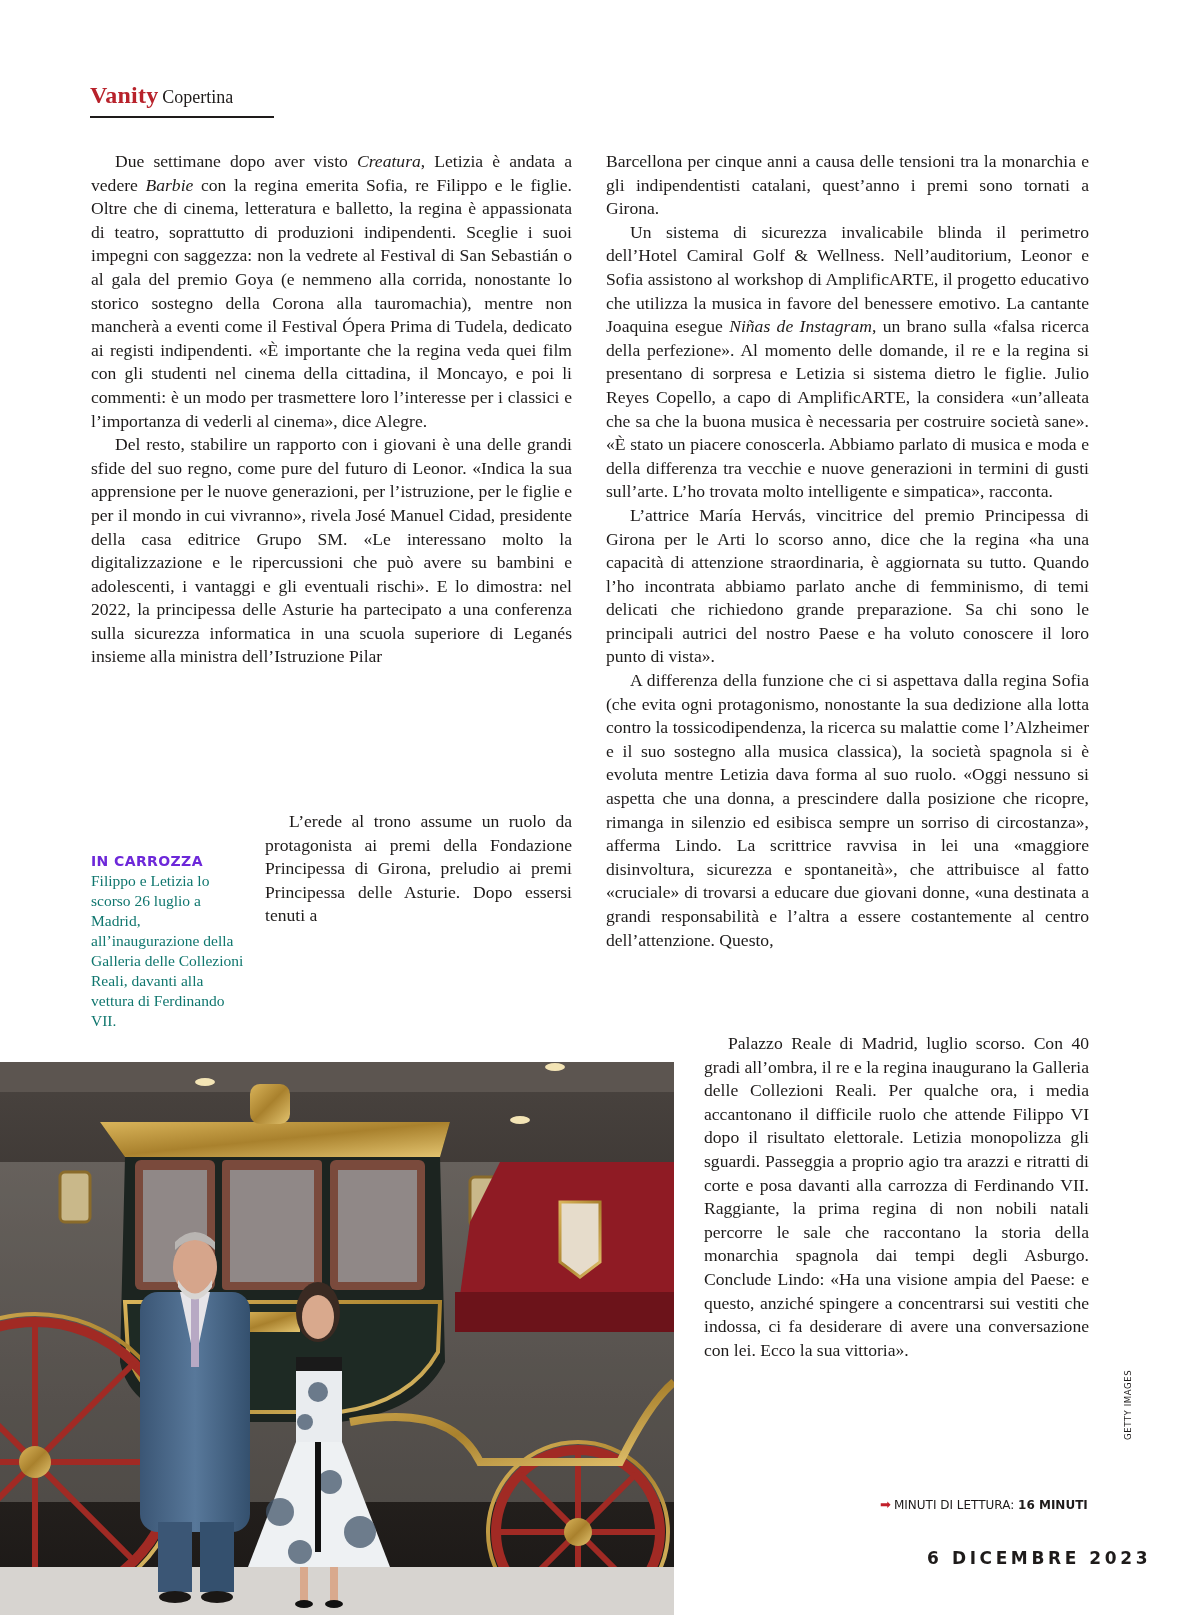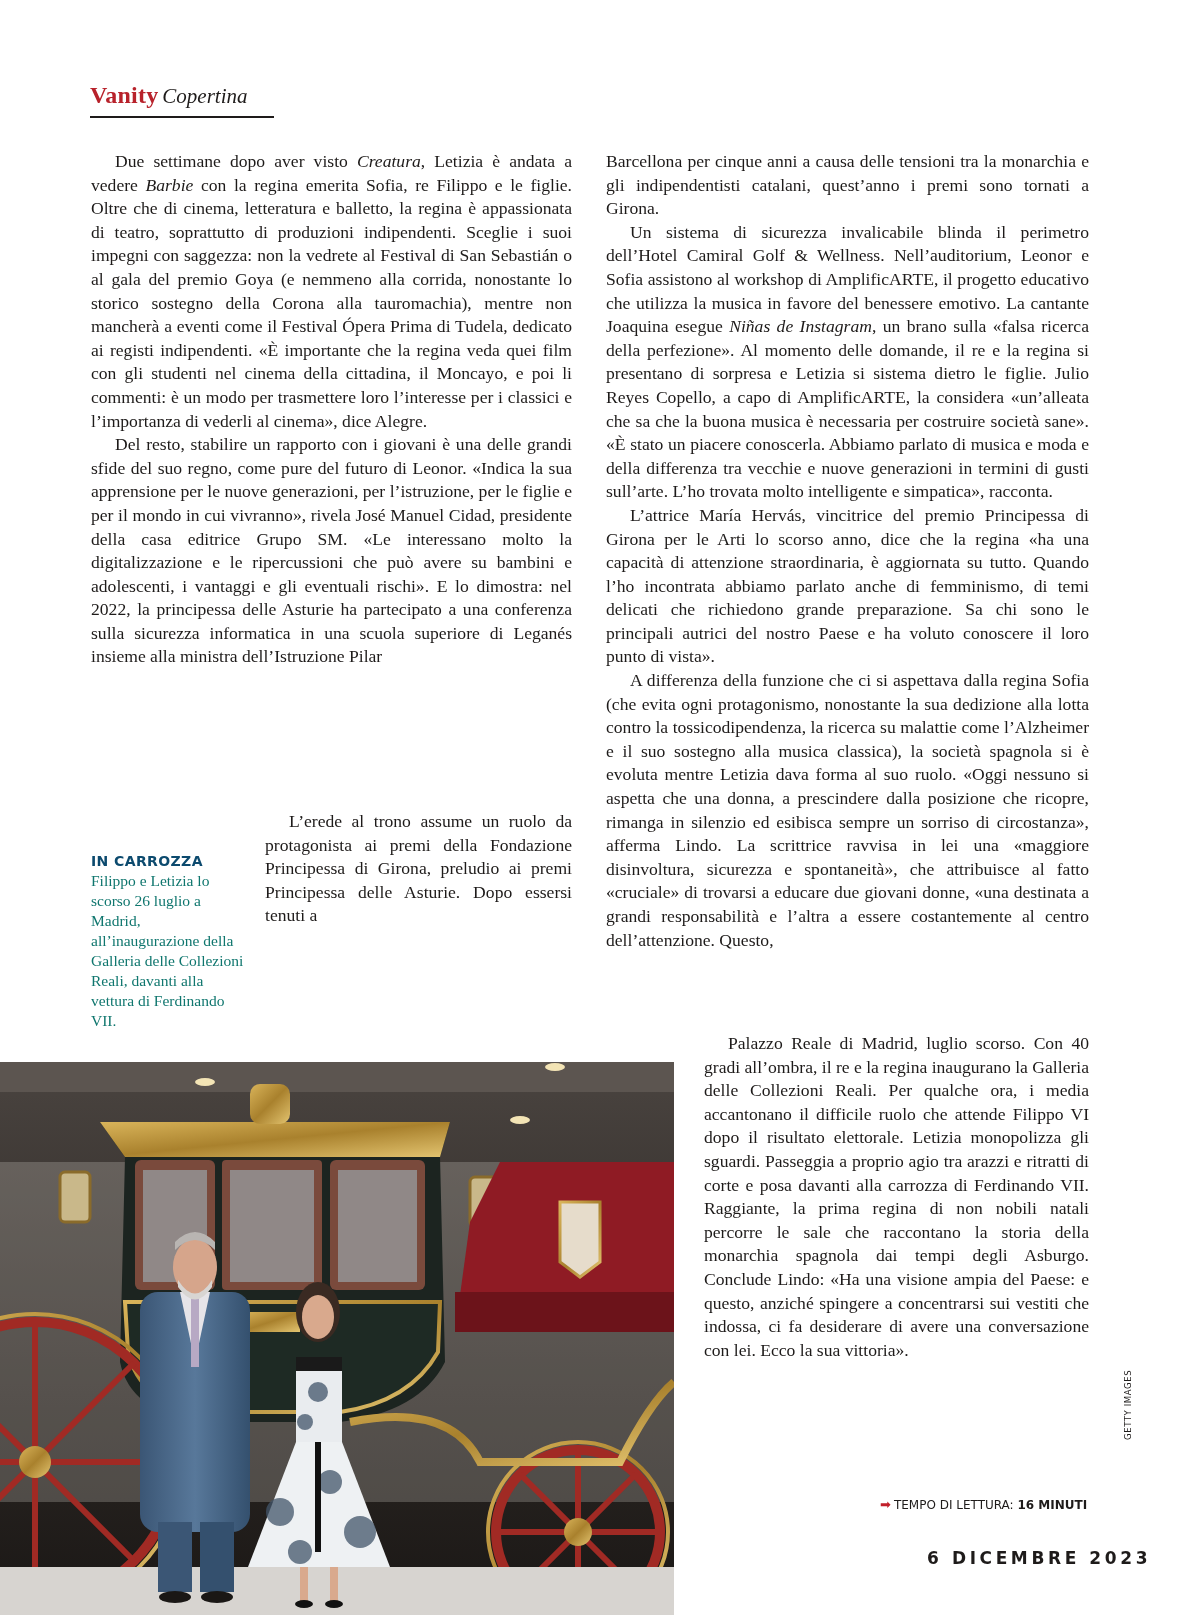--- a/index.html
+++ b/index.html
@@ -1,34 +1,34 @@
 <!DOCTYPE html>
 <html><head>
 <meta charset="utf-8">
 <style>
   html, body { margin: 0; padding: 0; background: #ffffff; }
   body { width: 1190px; height: 1615px; position: relative; overflow: hidden; font-family: "Liberation Serif", "DejaVu Serif", serif; color: #1e1b1a; }
 
   .header { position: absolute; left: 90px; top: 82px; width: 184px; height: 36px; }
   .header .brand { font-family: "Liberation Serif", serif; font-weight: bold; font-size: 24px; color: #b8222b; letter-spacing: 0.2px; }
-  .header .section { font-family: "Liberation Serif", serif; font-style: italic; font-size: 21px; color: #1e1b1a; margin-left: 4px; }
+  .header .section { font-family: "Liberation Serif", serif; font-size: 18px; color: #1e1b1a; margin-left: 4px; }
   .header .rule { position: absolute; left: 0; top: 34px; width: 184px; height: 1.5px; background: #1e1b1a; }
 
   .col { position: absolute; font-size: 17.6px; line-height: 23.6px; text-align: justify; hyphens: manual; }
   .col p { margin: 0; }
   .col p.indent { text-indent: 24px; }
   .col em { font-style: italic; }
 
   #col1 { left: 91px; top: 150px; width: 481px; }
   #col1b { left: 265px; top: 810px; width: 307px; }
   #col2 { left: 606px; top: 150px; width: 483px; }
   #col2b { left: 704px; top: 1032px; width: 385px; }
 
   .caption { position: absolute; left: 91px; top: 853px; width: 155px; }
-  .caption .cap-title { font-family: "DejaVu Sans", sans-serif; font-weight: bold; font-size: 14px; color: #0c4a6e; letter-spacing: 0.4px; margin-bottom: 2px; }
+  .caption .cap-title { font-family: "DejaVu Sans", sans-serif; font-weight: bold; font-size: 14px; color: #6d28d9; letter-spacing: 0.4px; margin-bottom: 2px; }
   .caption .cap-text { font-family: "Liberation Serif", serif; font-size: 15.5px; line-height: 20px; color: #0f766e; }
 
   .photo { position: absolute; left: 0; top: 1062px; width: 674px; height: 553px; overflow: hidden; background: #3a3530; }
 
   .reading { position: absolute; left: 880px; top: 1497px; font-family: "DejaVu Sans", sans-serif; font-size: 12px; color: #1e1b1a; white-space: nowrap; }
   .reading .arrow { color: #c2202b; font-size: 13px; margin-right: 3px; }
   .reading .value { font-weight: bold; }
 
   .credit { position: absolute; left: 1123px; top: 1440px; transform: rotate(-90deg); transform-origin: left top; font-family: "DejaVu Sans", sans-serif; font-size: 8.5px; letter-spacing: 0.6px; color: #1e1b1a; white-space: nowrap; }
 
@@ -164,18 +164,18 @@
       <rect x="315" y="380" width="6" height="110" fill="#111"></rect>
       <rect x="300" y="505" width="8" height="35" fill="#d9a98d"></rect>
       <rect x="330" y="505" width="8" height="35" fill="#d9a98d"></rect>
       <ellipse cx="304" cy="542" rx="9" ry="4" fill="#111"></ellipse>
       <ellipse cx="334" cy="542" rx="9" ry="4" fill="#111"></ellipse>
     </g>
   </svg>
 </div>
 
 <div class="reading">
-  <span class="arrow">➡</span><span>TEMPO DI LETTURA:</span> <span class="value">16 MINUTI</span>
+  <span class="arrow">➡</span><span>MINUTI DI LETTURA:</span> <span class="value">16 MINUTI</span>
 </div>
 
 <div class="credit">GETTY IMAGES</div>
 
 <div class="date">6 DICEMBRE 2023</div>
 
 </body></html>

